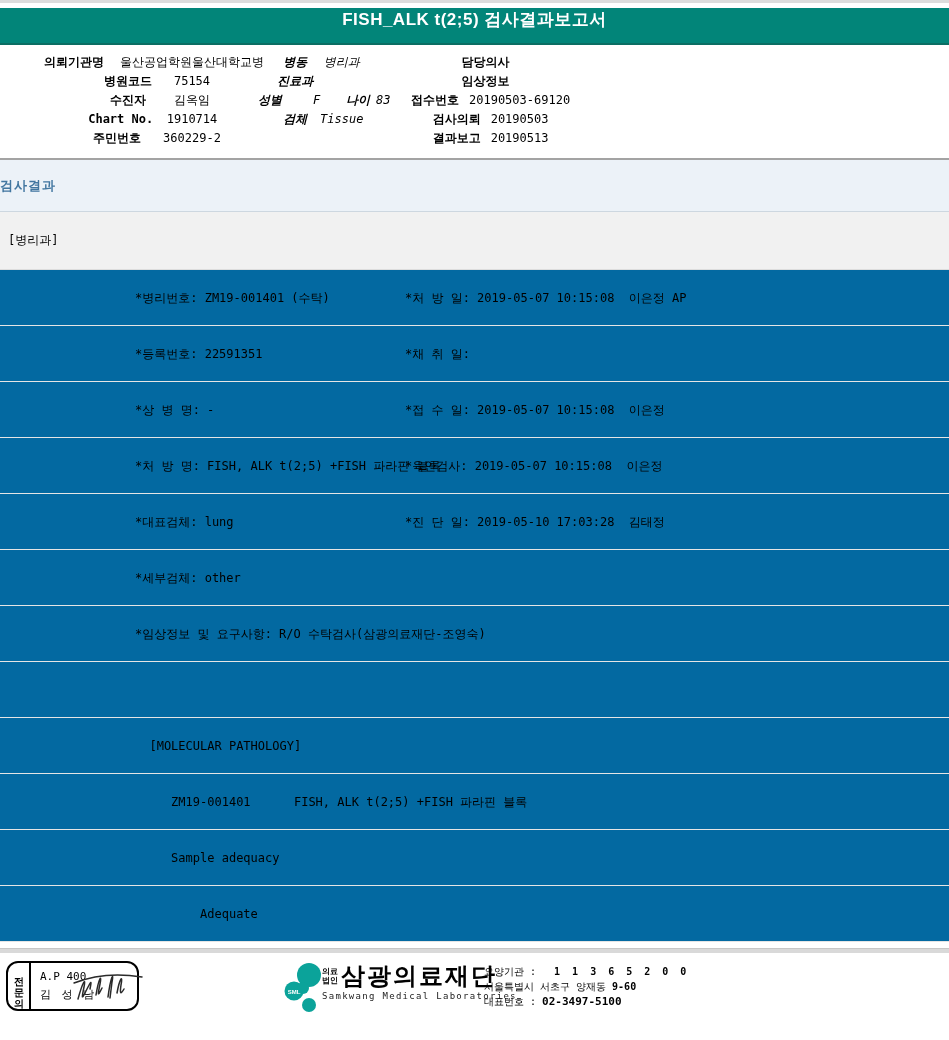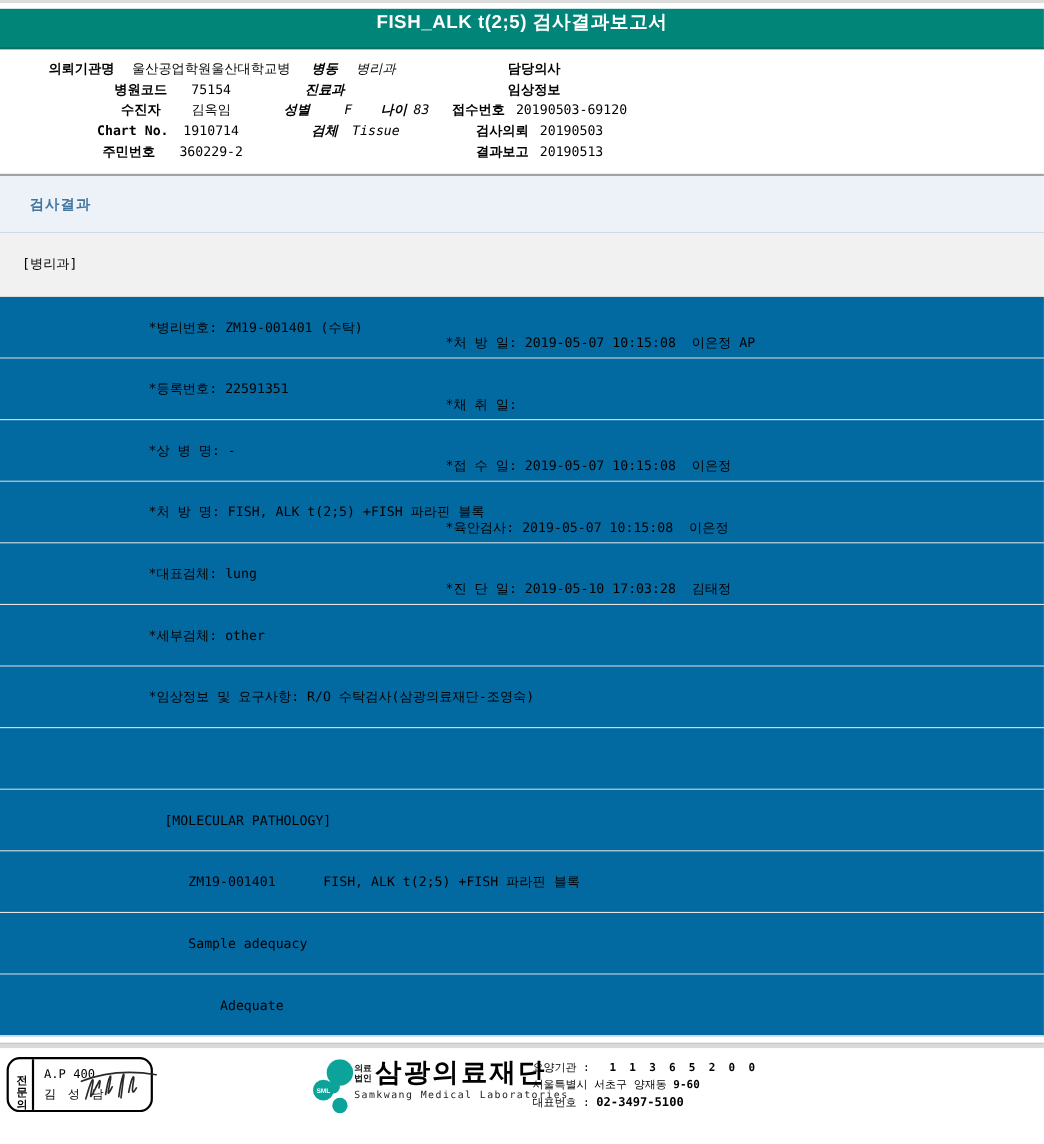--- a/index.html
+++ b/index.html
@@ -32,32 +32,32 @@
   .pi-line { height:19px; line-height:19px; white-space:nowrap; }
   .pi-lab { display:inline-block; font-weight:bold; }
   .c1 .pi-lab { width:92px; }
   .c2 .pi-lab { width:46px; }
   .c2 .pi-val { display:inline-block; width:47px; }
   .c2 .pi-lab2 { display:inline-block; width:36px; font-weight:bold; }
   .c3 .pi-lab { width:68px; }
 
   .section-header {
     height:52px; background:#ecf2f8; border-bottom:1px solid #cdd7e0;
-    display:flex; align-items:center; padding-left:27px;
+    display:flex; align-items:center; 
   }
   .section-header span { color:#4176a0; font-weight:bold; font-size:13px; letter-spacing:1px; }
 
   .dept-row {
     height:58px; background:#f1f1f1; border-bottom:1px solid #dddddd;
-    display:flex; align-items:center; padding-left:20px;
+    display:flex; align-items:center; padding-left:8px;
   }
 
   .result-row { height:56px; border-bottom:1px solid #e5e5e5; position:relative; background:#0369a1; }
   .rr-left  { position:absolute; left:135px; top:50%; transform:translateY(-50%); white-space:pre; }
-  .rr-right { position:absolute; left:405px; top:50%; transform:translateY(-50%); white-space:pre;margin-top:14px; }
+  .rr-right { position:absolute; left:405px; top:50%; transform:translateY(-50%); white-space:pre; }
 
   .bottom-gap { height:6px; background:#fff; }
   .bottom-divider { height:5px; background:#d9d9d9; border-top:1px solid #c6c6c6; }
 
   
   .footer { position:relative; height:69px; background:#fff; }
   .stamp {
     position:absolute; left:6px; top:8px; width:133px; height:50px;
     border:2px solid #000; border-radius:12px; display:flex; background:#fff;
   }

